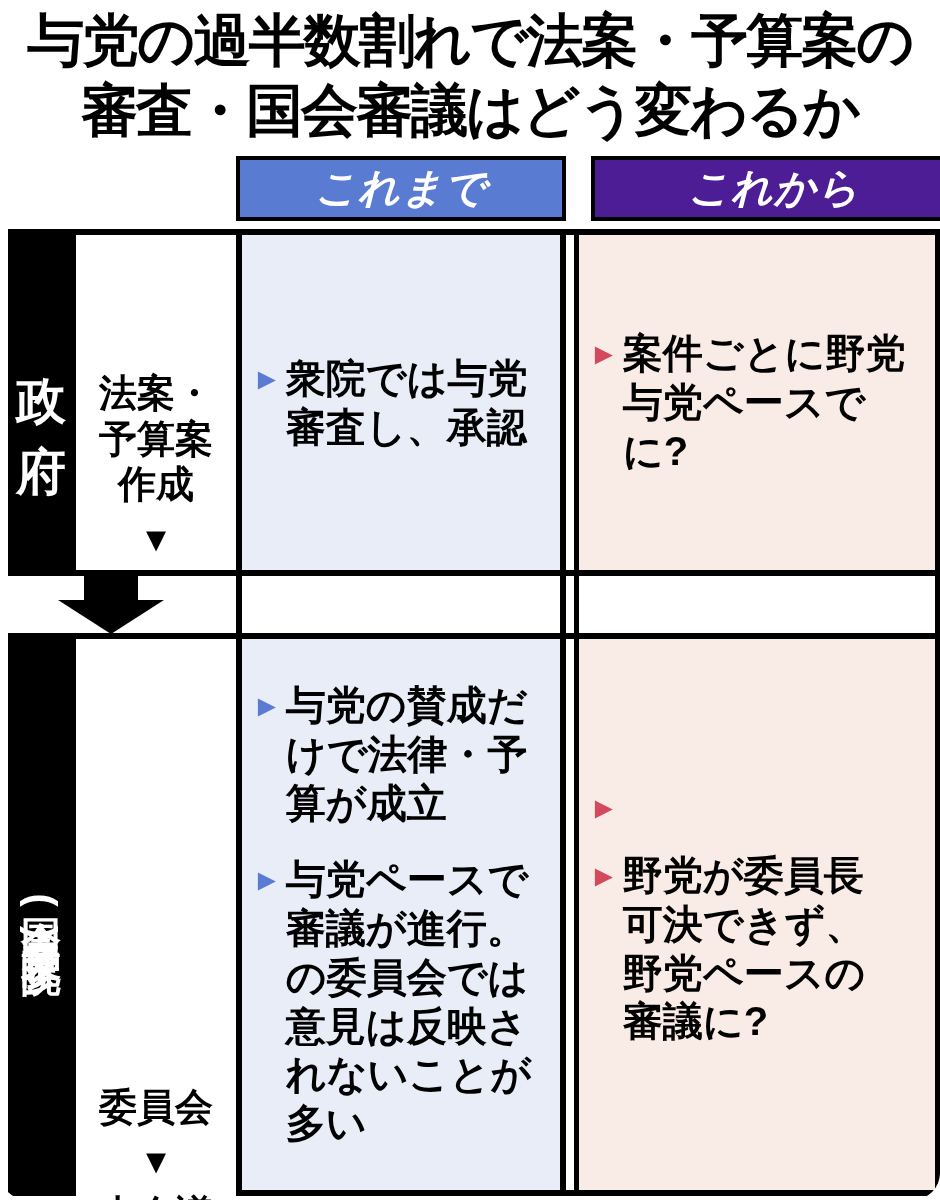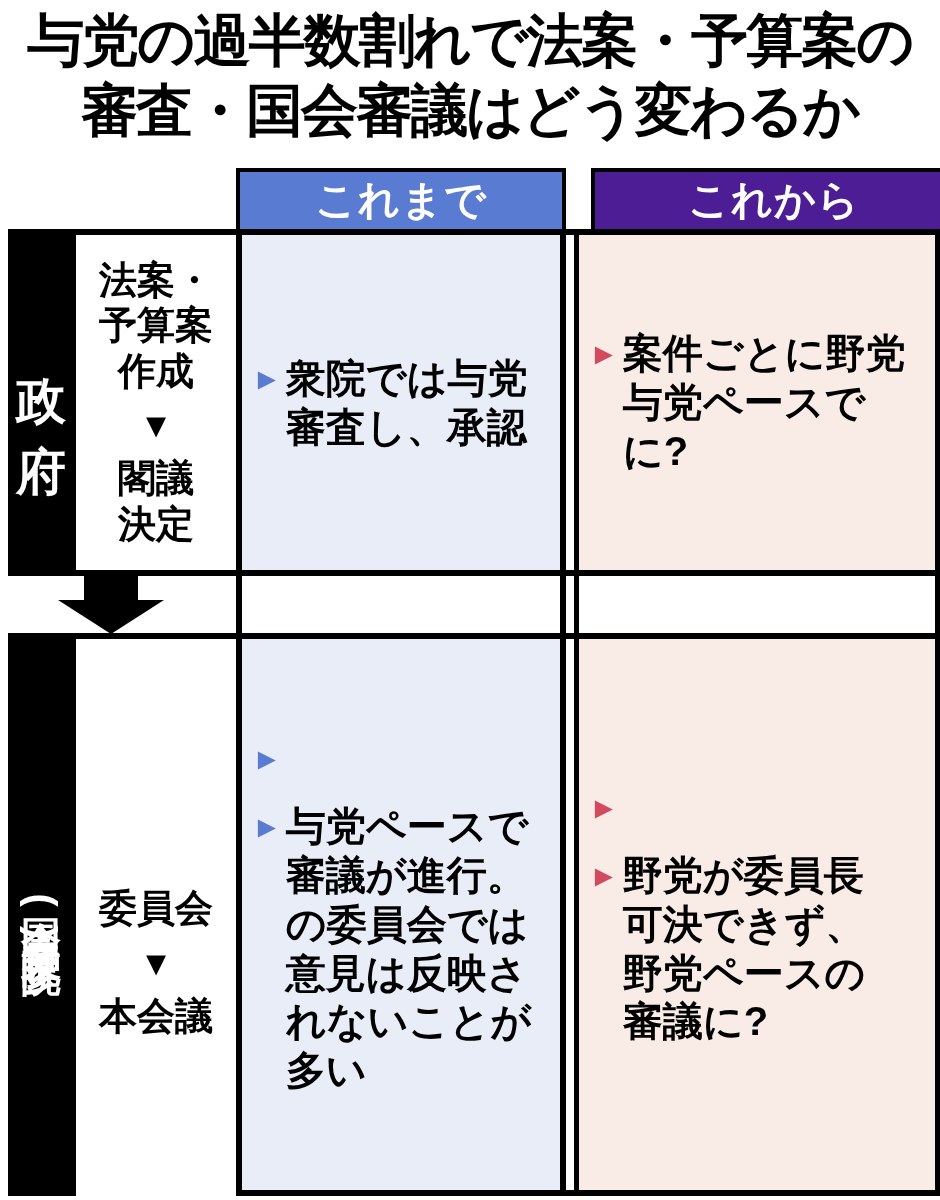--- a/index.html
+++ b/index.html
@@ -1,30 +1,30 @@
 <!DOCTYPE html>
 <html><head>
 <meta charset="utf-8">
 <style>
   html,body{margin:0;padding:0;background:#fff;}
   .canvas{
     position:relative;width:940px;height:1200px;background:#fff;overflow:hidden;
-    font-family:"Liberation Sans",sans-serif;color:#000;
+    font-family:"Liberation Sans",sans-serif;color:#000;border-radius:27px;
   }
   
   .title{
     position:absolute;top:6px;left:0;width:940px;margin:0;
     font-size:57px;font-weight:bold;letter-spacing:-2px;
     line-height:1.22;text-align:center;white-space:pre-line;
   }
   
   .hdr{
-    position:absolute;top:168px;height:65px;box-sizing:border-box;
+    position:absolute;top:156px;height:65px;box-sizing:border-box;
     border:4px solid #000;display:flex;align-items:center;justify-content:center;
-    color:#fff;font-size:41px;font-weight:bold;letter-spacing:1px;
+    color:#fff;font-size:41px;font-weight:bold;letter-spacing:1px;font-style:italic;
   }
   .hdr-before{left:236px;width:330px;background:#5a7bd2;}
   .hdr-after{left:574px;width:366px;background:#4c1d95;margin-left:17px;}
   
   .hline{position:absolute;left:8px;width:932px;height:6px;background:#000;}
   .hl-1{top:229px;} .hl-2{top:570px;} .hl-3{top:633px;} .hl-4{top:1190px;}
   .vline{position:absolute;top:229px;height:967px;background:#000;}
   .vl-1{left:236px;width:6px;}
   .vl-2{left:560px;width:6px;}
   .vl-3{left:574px;width:5px;}
@@ -38,21 +38,21 @@
   .rowbar-2{top:639px;height:551px;}
   .vtext{
     writing-mode:vertical-rl;text-orientation:mixed;color:#fff;
     font-weight:bold;white-space:nowrap;
   }
   .vtext-gov{font-size:50px;letter-spacing:1.3em;}
   .vtext-diet{font-size:40px;letter-spacing:0.08em;}
   
   .proc{
     position:absolute;left:76px;width:160px;background:#fff;
-    display:flex;flex-direction:column;align-items:center;justify-content:center;
+    display:flex;flex-direction:column;align-items:center;justify-content:flex-end;
     text-align:center;font-weight:bold;
   }
   .proc-1{top:235px;height:335px;}
   .proc-2{top:639px;height:551px;margin-top:48px;}
   .proc-text{font-size:38px;line-height:1.2;white-space:pre-line;}
   .proc-arrow{font-size:34px;line-height:1;margin:14px 0;}
   
   .cell{
     position:absolute;box-sizing:border-box;
     display:flex;flex-direction:column;justify-content:center;
@@ -103,22 +103,20 @@
   <div class="vline vl-4"></div>
 
   <div class="rowbar rowbar-1">
     <span class="vtext vtext-gov">政府</span>
   </div>
   <div class="proc proc-1">
     <div class="proc-text">法案・
 予算案
 作成</div>
     <div class="proc-arrow">▼</div>
-    <div class="proc-text">閣議
-決定</div>
   </div>
   <div class="cell cell-before cell-r1">
     <div class="item">
       <span class="marker mk-before">►</span>
       <span class="itext">衆院では与党
 審査し、承認</span>
     </div>
   </div>
   <div class="cell cell-after cell-r1">
     <div class="item">
@@ -136,20 +134,23 @@
     <span class="vtext vtext-diet">国会(衆院・参院)</span>
   </div>
   <div class="proc proc-2">
     <div class="proc-text">委員会</div>
     <div class="proc-arrow">▼</div>
     <div class="proc-text">本会議</div>
   </div>
   <div class="cell cell-before cell-r2">
     <div class="item">
       <span class="marker mk-before">►</span>
+      <span class="itext">与党の賛成だ
+けで法律・予
+算が成立</span>
     </div>
     <div class="item">
       <span class="marker mk-before">►</span>
       <span class="itext">与党ペースで
 審議が進行。
 の委員会では
 意見は反映さ
 れないことが
 多い</span>
     </div>

